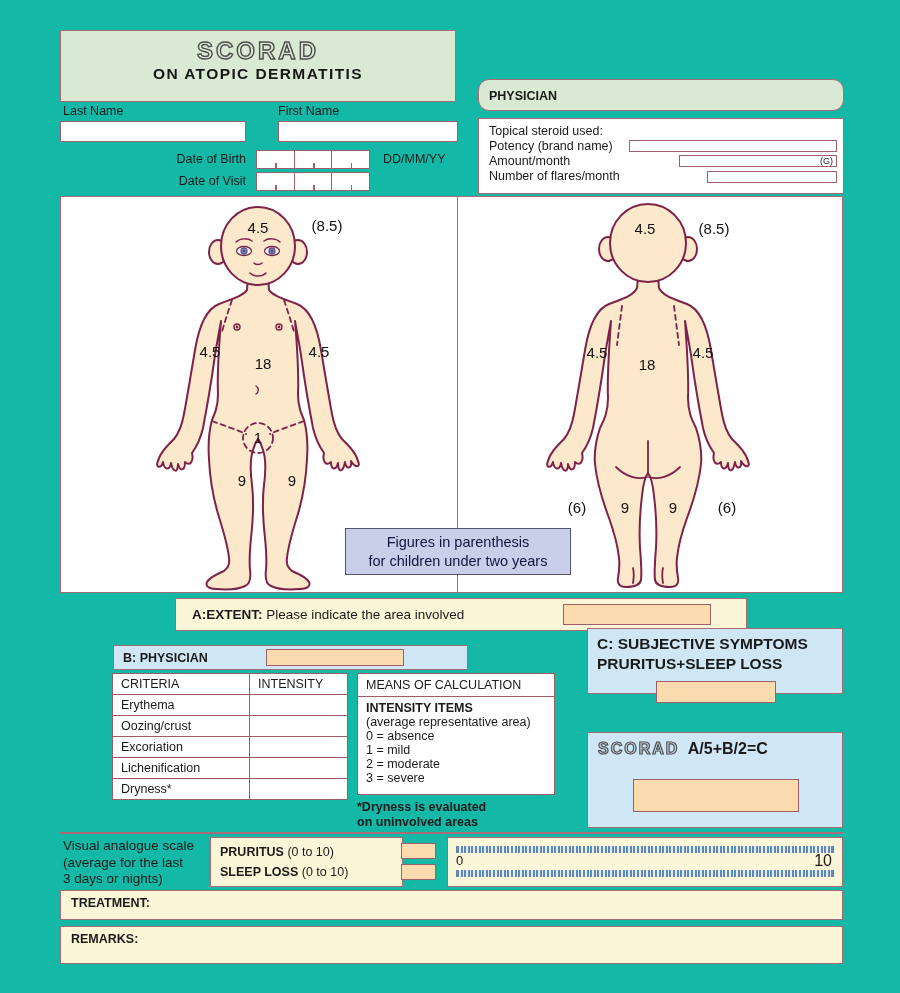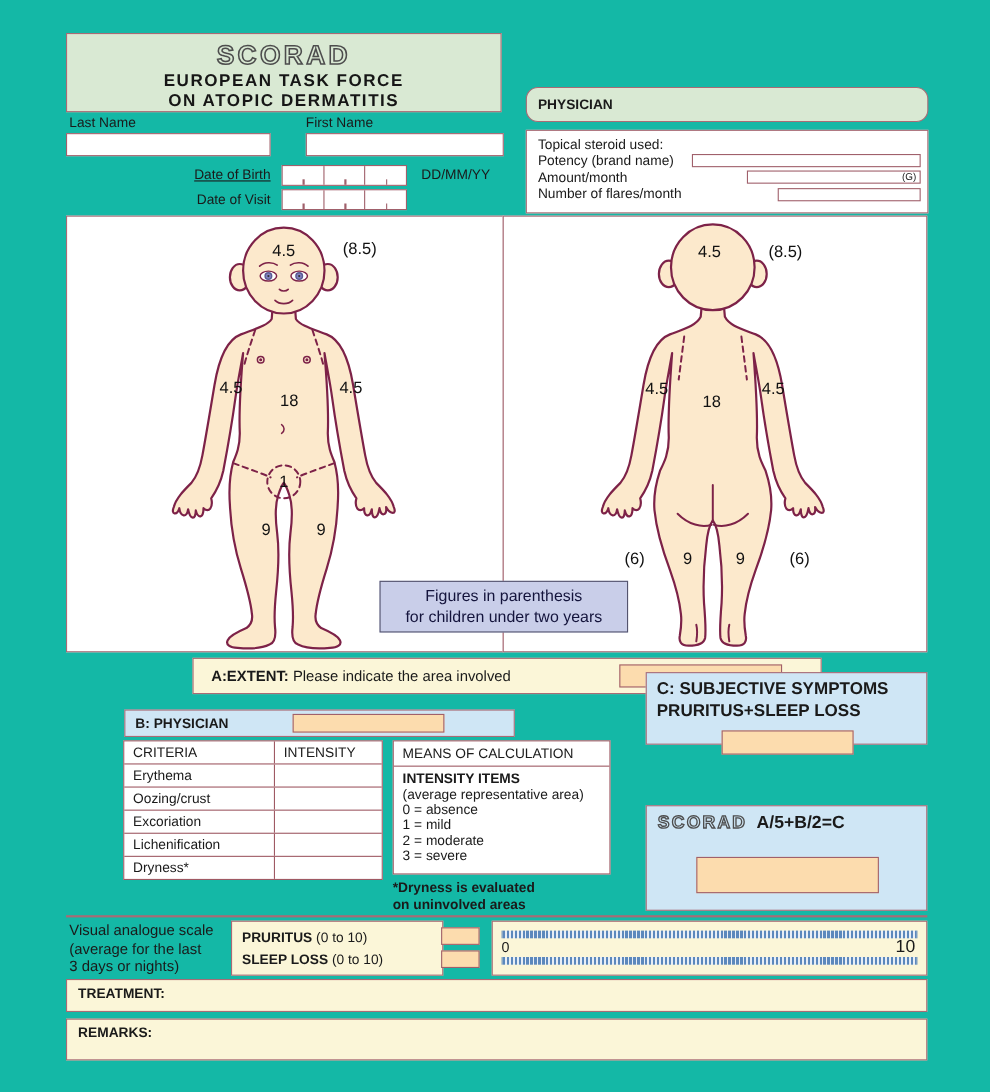--- a/index.html
+++ b/index.html
@@ -30,34 +30,33 @@
            border-left:1px solid #5c88bc;border-right:1px solid #5c88bc;}
   svg text{font-family:"Liberation Sans",sans-serif;}
 </style>
 </head>
 <body>
 
 <div class="page">
 
   <div class="abs mbox green" style="left:60px;top:30px;width:396px;height:72px;">
     <div class="scorad-title outline-green">SCORAD</div>
-    <div class="scorad-sub">EUROPEAN TASK FORCE</div>
     <div class="scorad-sub">ON ATOPIC DERMATITIS</div>
   </div>
 
   <div class="abs mbox green" style="left:478px;top:79px;width:366px;height:32px;padding:6px 10px;border-radius:11px;">
     <span class="lbl b">PHYSICIAN</span>
   </div>
 
   <div class="abs lbl" style="left:63px;top:104px;">Last Name</div>
   <div class="abs white-input" style="left:60px;top:121px;width:186px;height:21px;"></div>
   <div class="abs lbl" style="left:278px;top:104px;">First Name</div>
   <div class="abs white-input" style="left:278px;top:121px;width:180px;height:21px;"></div>
 
-  <div class="abs lbl" style="left:120px;top:152px;width:126px;text-align:right;text-decoration:underline;">Date of Birth</div>
+  <div class="abs lbl" style="left:120px;top:152px;width:126px;text-align:right;">Date of Birth</div>
   <div class="abs date-cells" style="left:256px;top:150px;width:114px;height:19px;">
     <div class="date-cell"></div>
     <div class="date-cell"></div>
     <div class="date-cell"></div>
   </div>
   <div class="abs lbl" style="left:383px;top:152px;">DD/MM/YY</div>
   <div class="abs lbl" style="left:120px;top:174px;width:126px;text-align:right;">Date of Visit</div>
   <div class="abs date-cells" style="left:256px;top:172px;width:114px;height:19px;">
     <div class="date-cell"></div>
     <div class="date-cell"></div>
@@ -248,21 +247,21 @@
     <div style="padding:0 8px;">0 = absence</div>
     <div style="padding:0 8px;">1 = mild</div>
     <div style="padding:0 8px;">2 = moderate</div>
     <div style="padding:0 8px;">3 = severe</div>
   </div>
   <div class="abs lbl b" style="left:357px;top:800px;line-height:15px;">
     <div>*Dryness is evaluated</div>
     <div>on uninvolved areas</div>
   </div>
 
-  <div class="abs mbox blue" style="left:587px;top:611px;width:256px;height:66px;">
+  <div class="abs mbox blue" style="left:587px;top:628px;width:256px;height:66px;">
     <div class="abs b" style="left:9px;top:5px;font-size:15.5px;line-height:20px;">
       <div>C: SUBJECTIVE SYMPTOMS</div>
       <div>PRURITUS+SLEEP LOSS</div>
     </div>
     <div class="abs orange-input" style="left:68px;top:52px;width:120px;height:22px;"></div>
   </div>
 
   <div class="abs mbox blue" style="left:587px;top:732px;width:256px;height:96px;">
     <div class="abs" style="left:10px;top:7px;font-size:16px;">
       <span class="outline-blue">SCORAD</span>

